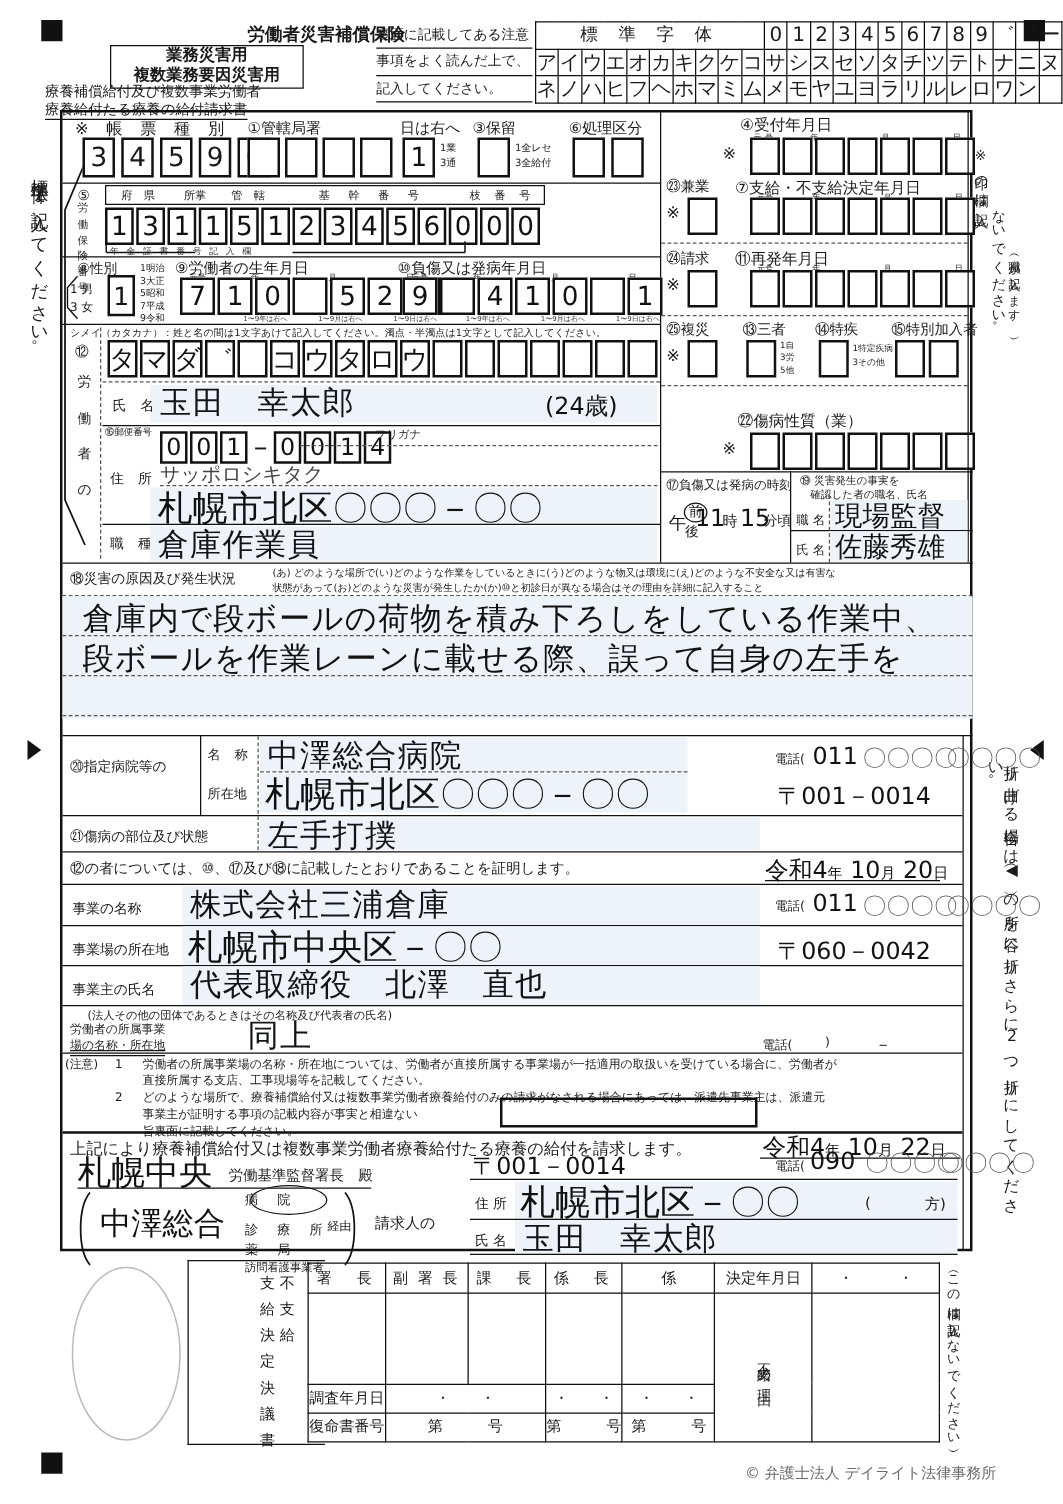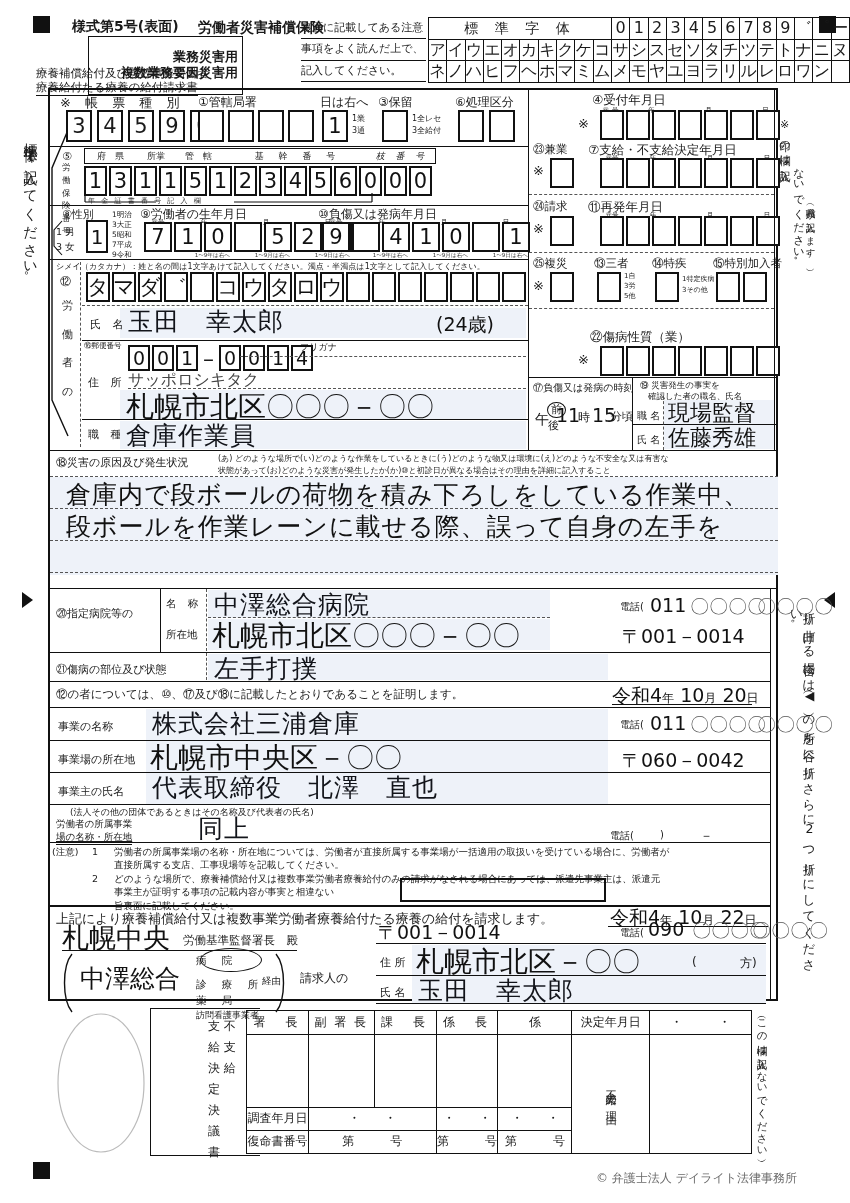--- a/index.html
+++ b/index.html
@@ -42,22 +42,22 @@
 
   .hw { font-size:25px; color:#12141a; letter-spacing:1px; }
   .hw-s { font-size:19px; }
   .hw-l { font-size:28px; }
 
   .underline { border-bottom:1.3px solid #111; }
 
   
   .titlebox { position:absolute; }
   .boxed-title {
-    border:1.6px solid #111; display:inline-block; padding:12px 4px;
-    font-size:13px; font-weight:bold; line-height:1.25; text-align:right;
+    border:1.6px solid #111; display:inline-block; padding:0px 4px;
+    font-size:13px; font-weight:bold; line-height:1.25; text-align:center;
   }
 
   
   table.kana { border-collapse:collapse; position:absolute; }
   table.kana td {
     border:1.2px solid #111; width:25.3px; height:21.5px;
     text-align:center; font-size:16px; padding:0; line-height:1;
   }
   table.kana td.wide { font-size:14px; letter-spacing:6px; }
 
@@ -76,25 +76,20 @@
 </style>
 </head>
 <body>
 
 <div class="page">
 
   <div class="reg tl"></div>
   <div class="reg tr"></div>
   <div class="reg bl"></div>
 
-  <div class="titlebox" style="left:72px; top:18px; width:230px;">
-    <div style="font-size:14px; font-weight:bold; display:flex; align-items:baseline; gap:8px;">
-      <span>様式第5号(表面)</span>
-    </div>
-  </div>
   <div style="position:absolute; left:198px; top:19px; font-size:14px; font-weight:bold;">労働者災害補償保険</div>
 
   <div class="boxed-title" style="position:absolute; left:88px; top:36px; width:155px;">
     <div>業務災害用</div>
     <div>複数業務要因災害用</div>
   </div>
 
   <div style="position:absolute; left:36px; top:66px; font-size:11.5px; line-height:1.25;">
     <div>療養補償給付及び複数事業労働者</div>
     <div class="underline" style="display:inline-block;">療養給付たる療養の給付請求書</div>
@@ -333,21 +328,21 @@
 
   <div style="position:absolute; left:62px; top:150px; font-size:11px;">⑤</div>
   <div style="position:absolute; left:62px; top:161px; font-size:8.5px; line-height:1.5; width:16px;">労働<br>保険<br>番号</div>
 
   <div class="box" style="left:84px; top:148px; width:352px; height:16px; border-width:1.2px;"></div>
   <div style="position:absolute; left:84px; top:149px; width:352px; height:14px; display:flex; font-size:9px; align-items:center;">
     <span style="width:56px; text-align:center; letter-spacing:3px;">府 県</span>
     <span style="width:32px; text-align:center;">所掌</span>
     <span style="width:56px; text-align:center; letter-spacing:3px;">管 轄</span>
     <span style="width:140px; text-align:center; letter-spacing:6px;">基 幹 番 号</span>
-    <span style="width:68px; text-align:center; letter-spacing:4px;font-style:italic;">枝 番 号</span>
+    <span style="width:68px; text-align:center; letter-spacing:4px;">枝 番 号</span>
   </div>
   <div style="position:absolute; left:84px; top:166px; display:flex; gap:2px;" id="ins-digits">
       <div class="cell cellbig hand " style="width: 23px; height: 30px;">1</div>
       <div class="cell cellbig hand " style="width: 23px; height: 30px;">3</div>
       <div class="cell cellbig hand " style="width: 23px; height: 30px;">1</div>
       <div class="cell cellbig hand " style="width: 23px; height: 30px;">1</div>
       <div class="cell cellbig hand " style="width: 23px; height: 30px;">5</div>
       <div class="cell cellbig hand " style="width: 23px; height: 30px;">1</div>
       <div class="cell cellbig hand " style="width: 23px; height: 30px;">2</div>
       <div class="cell cellbig hand " style="width: 23px; height: 30px;">3</div>

